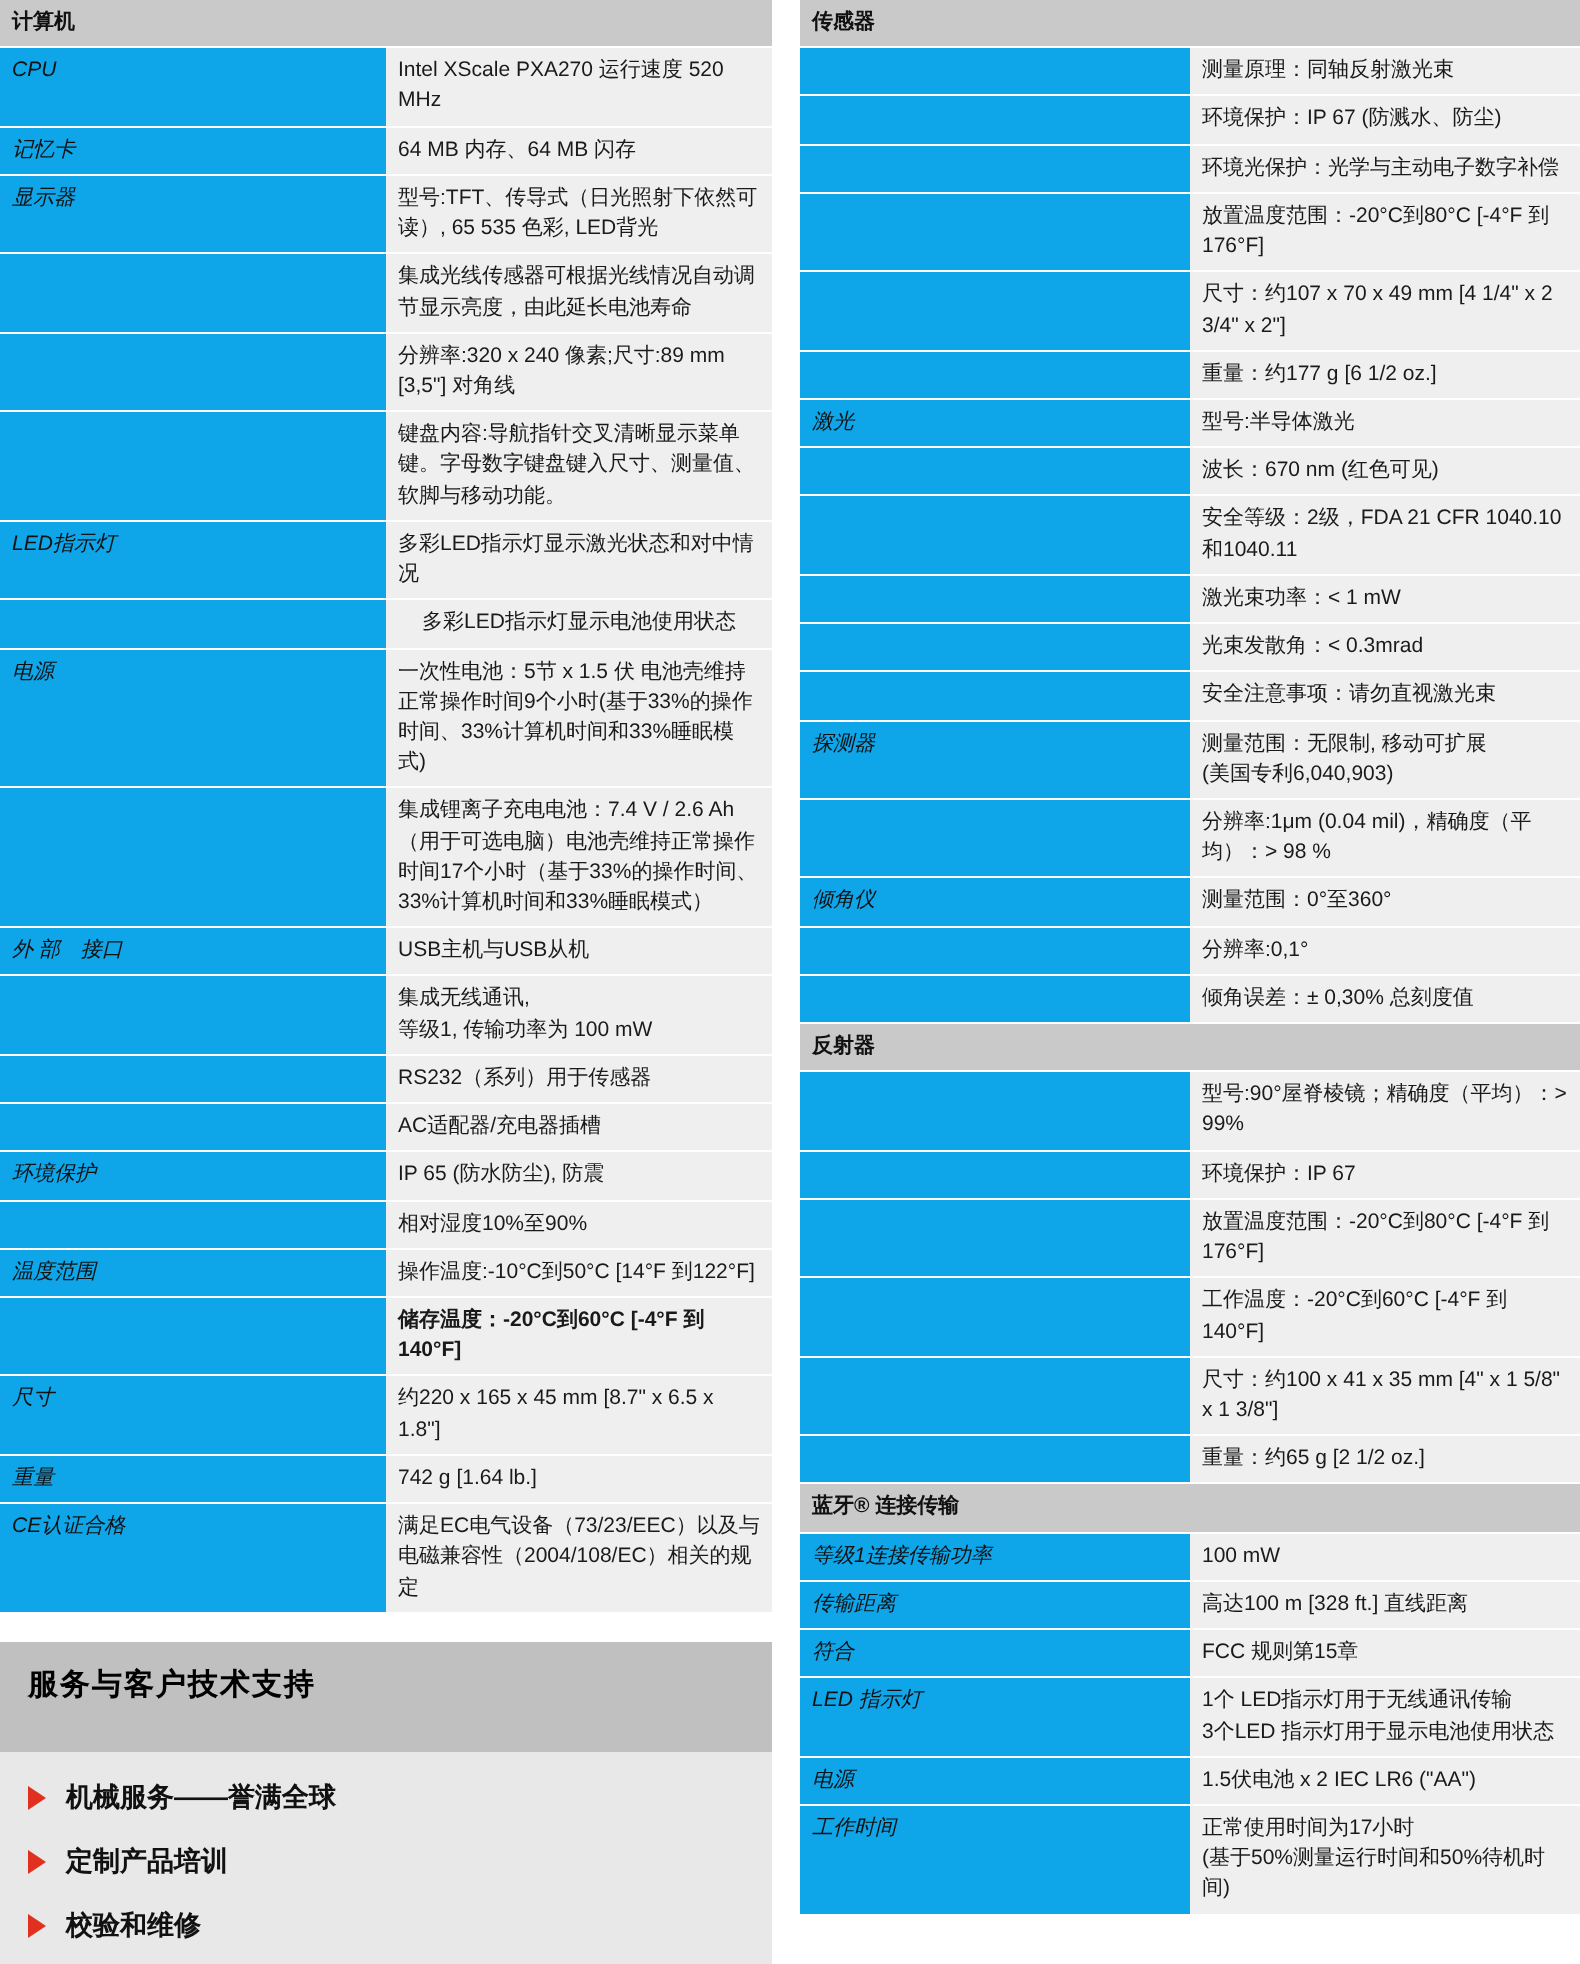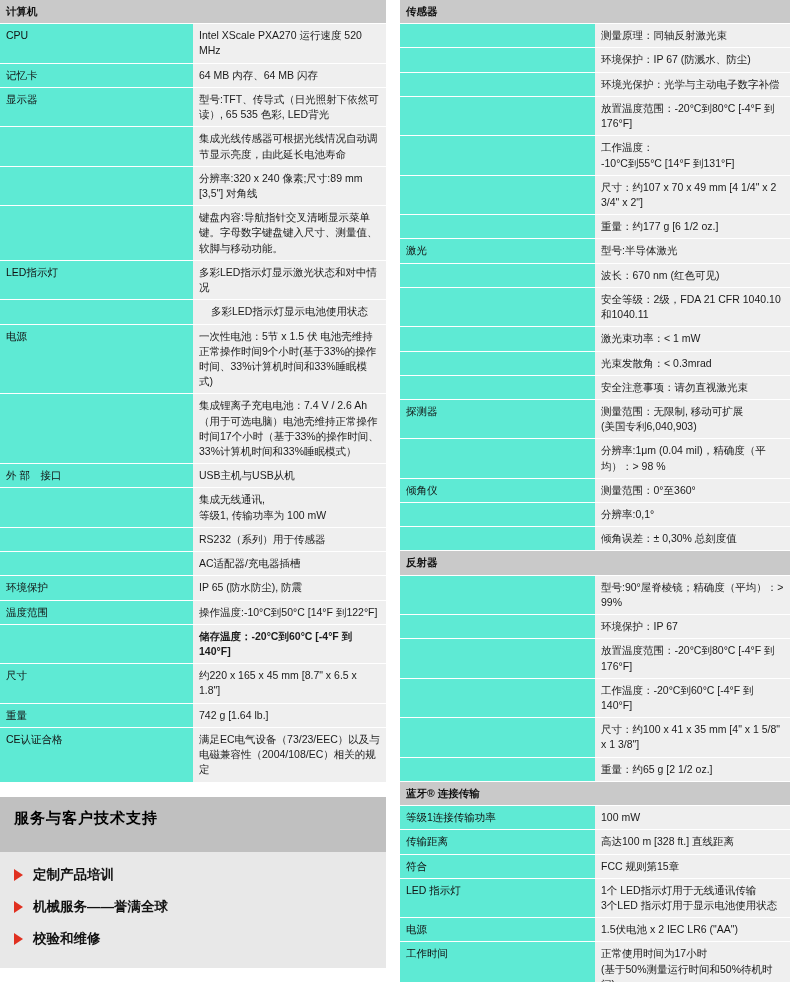--- a/index.html
+++ b/index.html
@@ -28,23 +28,24 @@
     line-height:1.45;
     border-bottom:1px solid #ffffff;
   }
   .sec-head td{
     background:#c9c9c9;
     font-weight:bold;
     padding:4px 6px;
     color:#111;
   }
   .lbl{
-    background:#5eead4;
+    background:#0ea5e9;
     width:82px;
     color:#111;
+    font-style:italic;
   }
   .val{
     background:#efefef;
   }
 
   
   .col-right .lbl{width:80px;}
   .col-right .val{background:#efefef;}
 
   
@@ -149,20 +150,24 @@
           </tr>
           <tr>
             <td class="lbl"></td>
             <td class="val" style="white-space: pre-line;">AC适配器/充电器插槽</td>
           </tr>
           <tr>
             <td class="lbl">环境保护</td>
             <td class="val" style="white-space: pre-line;">IP 65 (防水防尘), 防震</td>
           </tr>
           <tr>
+            <td class="lbl"></td>
+            <td class="val" style="white-space: pre-line;">相对湿度10%至90%</td>
+          </tr>
+          <tr>
             <td class="lbl">温度范围</td>
             <td class="val" style="white-space: pre-line;">操作温度:-10°C到50°C [14°F 到122°F]</td>
           </tr>
           <tr>
             <td class="lbl"></td>
             <td class="val" style="white-space: pre-line; font-weight: bold;">储存温度：-20°C到60°C [-4°F 到140°F]</td>
           </tr>
           <tr>
             <td class="lbl">尺寸</td>
             <td class="val" style="white-space: pre-line;">约220 x 165 x 45 mm [8.7" x 6.5 x 1.8"]</td>
@@ -174,30 +179,30 @@
           <tr>
             <td class="lbl">CE认证合格</td>
             <td class="val" style="white-space: pre-line;">满足EC电气设备（73/23/EEC）以及与电磁兼容性（2004/108/EC）相关的规定</td>
           </tr>
         </tbody>
     </table>
 
     <div class="service">
       <div class="service-head">服务与客户技术支持</div>
       <div class="service-list">
+        <div class="service-item">
+          <span class="tri"></span>
+          <span>机械服务——誉满全球</span>
+        </div>
         <div class="service-item">
           <span class="tri"></span>
           <span>定制产品培训</span>
         </div>
         <div class="service-item">
           <span class="tri"></span>
-          <span>机械服务——誉满全球</span>
-        </div>
-        <div class="service-item">
-          <span class="tri"></span>
           <span>校验和维修</span>
         </div>
       </div>
 
     </div>
   </div>
 
   <div class="col col-right">
     <table class="spec">
       <tbody id="right-body">
@@ -215,25 +220,20 @@
           <tr>
             <td class="lbl"></td>
             <td class="val" style="white-space: pre-line;">环境光保护：光学与主动电子数字补偿</td>
           </tr>
           <tr>
             <td class="lbl"></td>
             <td class="val" style="white-space: pre-line;">放置温度范围：-20°C到80°C [-4°F 到176°F]</td>
           </tr>
           <tr>
             <td class="lbl"></td>
-            <td class="val" style="white-space: pre-line;">工作温度：
--10°C到55°C [14°F 到131°F]</td>
-          </tr>
-          <tr>
-            <td class="lbl"></td>
             <td class="val" style="white-space: pre-line;">尺寸：约107 x 70 x 49 mm [4 1/4" x 2 3/4" x 2"]</td>
           </tr>
           <tr>
             <td class="lbl"></td>
             <td class="val" style="white-space: pre-line;">重量：约177 g [6 1/2 oz.]</td>
           </tr>
           <tr>
             <td class="lbl">激光</td>
             <td class="val" style="white-space: pre-line;">型号:半导体激光</td>
           </tr>

